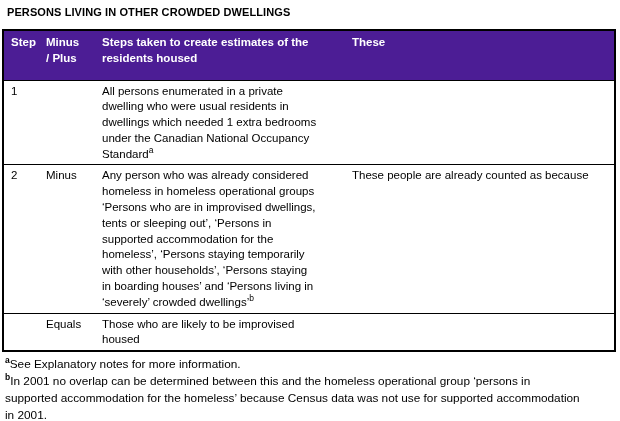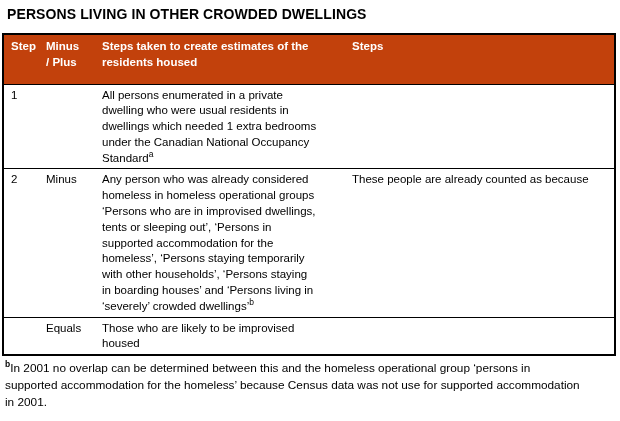--- a/index.html
+++ b/index.html
@@ -12,21 +12,21 @@
     color: #000000;
     -webkit-font-smoothing: antialiased;
   }
   .page {
     width: 620px;
     height: 421px;
     box-sizing: border-box;
     overflow: hidden;
   }
   .doc-title {
-    font-size: 14px;
+    font-size: 11px;
     font-weight: bold;
     margin: 6px 13px 0 7px;
     letter-spacing: 0.1px;
   }
   table.est-table {
     border-collapse: collapse;
     table-layout: fixed;
     width: 614px;
     margin: 11px 0 0 2px;
     border: 2px solid #000000;
@@ -37,21 +37,21 @@
   table.est-table th, table.est-table td {
     vertical-align: top;
     text-align: left;
     font-size: 11.5px;
     line-height: 15.8px;
     padding: 3px 5px 2px 7px;
     white-space: pre-line;
     overflow: hidden;
   }
   table.est-table thead th {
-    background: #c2410c;
+    background: #4c1d95;
     color: #ffffff;
     font-weight: bold;
     height: 50px;
     box-sizing: border-box;
     padding-top: 4px;
   }
   table.est-table tbody td {
     border-top: 1.5px solid #000000;
   }
   tr.bold-row td { font-weight: normal; }
@@ -83,21 +83,21 @@
         <col class="c-steps">
         <col>
     </colgroup>
     <thead>
       <tr>
         <th>Step</th>
         <th>Minus
 / Plus</th>
         <th>Steps taken to create estimates of the
 residents housed</th>
-        <th>Steps</th>
+        <th>These</th>
       </tr>
     </thead>
     <tbody>
       <tr>
         <td>1</td>
         <td></td>
         <td><span>All persons enumerated in a private
 dwelling who were usual residents in
 dwellings which needed 1 extra bedrooms
 under the Canadian National Occupancy
@@ -122,18 +122,19 @@
         <td></td>
         <td>Equals</td>
         <td><span>Those who are likely to be improvised
 housed</span><sup></sup></td>
         <td></td>
       </tr>
     </tbody>
   </table>
 
   <div class="footnotes">
+    <p class="footnote"><sup>a</sup><span class="fn-text">See Explanatory notes for more information.</span></p>
     <p class="footnote"><sup>b</sup><span class="fn-text">In 2001 no overlap can be determined between this and the homeless operational group ‘persons in
 supported accommodation for the homeless’ because Census data was not use for supported accommodation
 in 2001.</span></p>
   </div>
 
 </div>
 
 </body></html>

